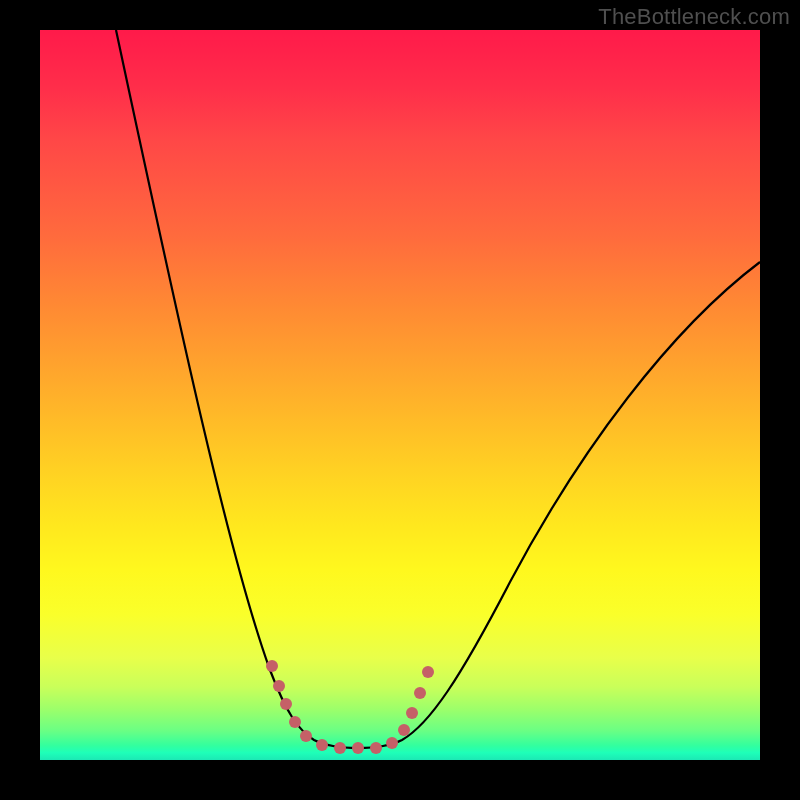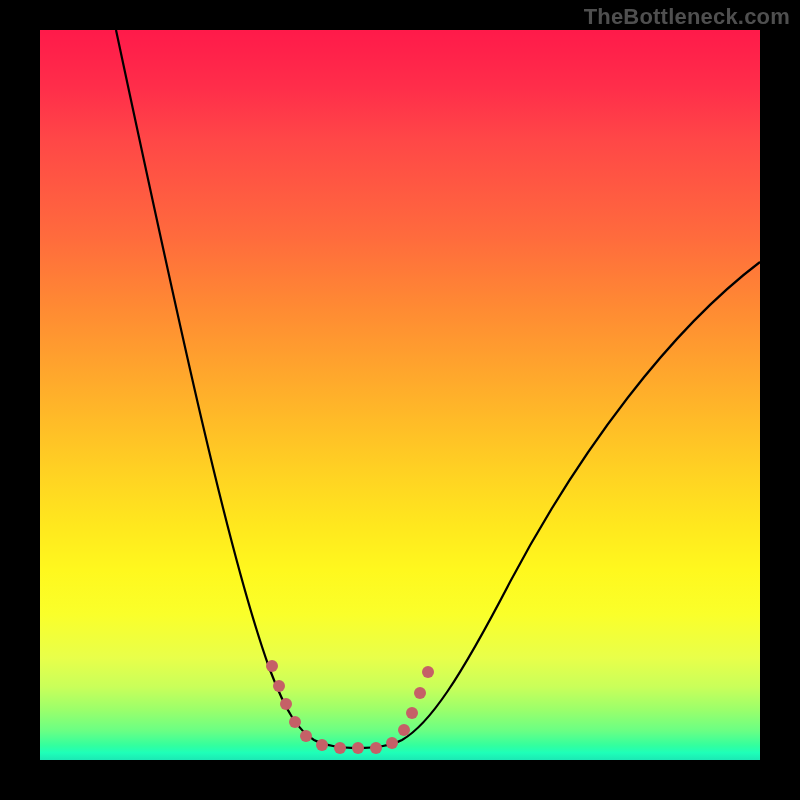--- a/index.html
+++ b/index.html
@@ -15,21 +15,21 @@
     position: relative;
     width: 800px;
     height: 800px;
   }
   .watermark {
     position: absolute;
     top: 4px;
     right: 10px;
     color: #4f4f4f;
     font-size: 22px;
-    font-weight: 700;
+    font-weight: 400;
     letter-spacing: 0.2px;
     z-index: 50;
   }
   .plot-frame {
     position: absolute;
     left: 40px;
     top: 30px;
     width: 720px;
     height: 730px;
     background: #000;

